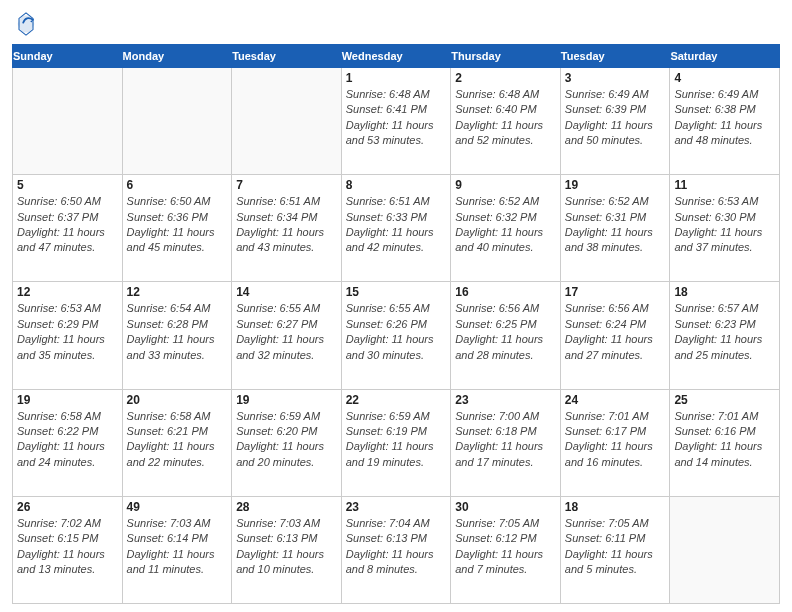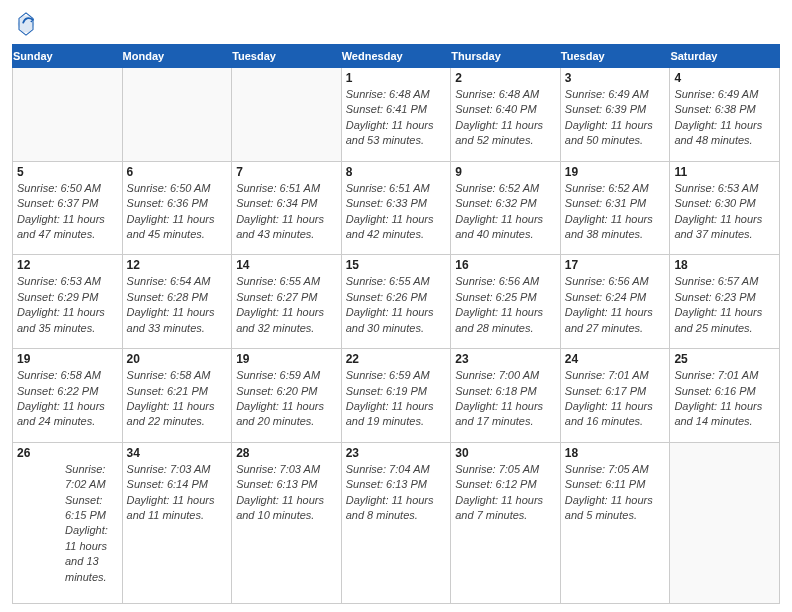--- a/index.html
+++ b/index.html
@@ -319,27 +319,27 @@
             <span class="day-number">25</span>
             <div class="day-info" style="white-space: pre-line;">Sunrise: 7:01 AM
 Sunset: 6:16 PM
 Daylight: 11 hours
 and 14 minutes.</div>
           </td>
         </tr>
         <tr>
           <td>
             <span class="day-number">26</span>
-            <div class="day-info" style="white-space: pre-line; margin-left: 48px;">Sunrise: 7:02 AM
+            <div class="day-info" style="white-space: pre-line;">Sunrise: 7:02 AM
 Sunset: 6:15 PM
 Daylight: 11 hours
 and 13 minutes.</div>
           </td>
           <td>
-            <span class="day-number">34</span>
+            <span class="day-number">49</span>
             <div class="day-info" style="white-space: pre-line;">Sunrise: 7:03 AM
 Sunset: 6:14 PM
 Daylight: 11 hours
 and 11 minutes.</div>
           </td>
           <td>
             <span class="day-number">28</span>
             <div class="day-info" style="white-space: pre-line;">Sunrise: 7:03 AM
 Sunset: 6:13 PM
 Daylight: 11 hours

